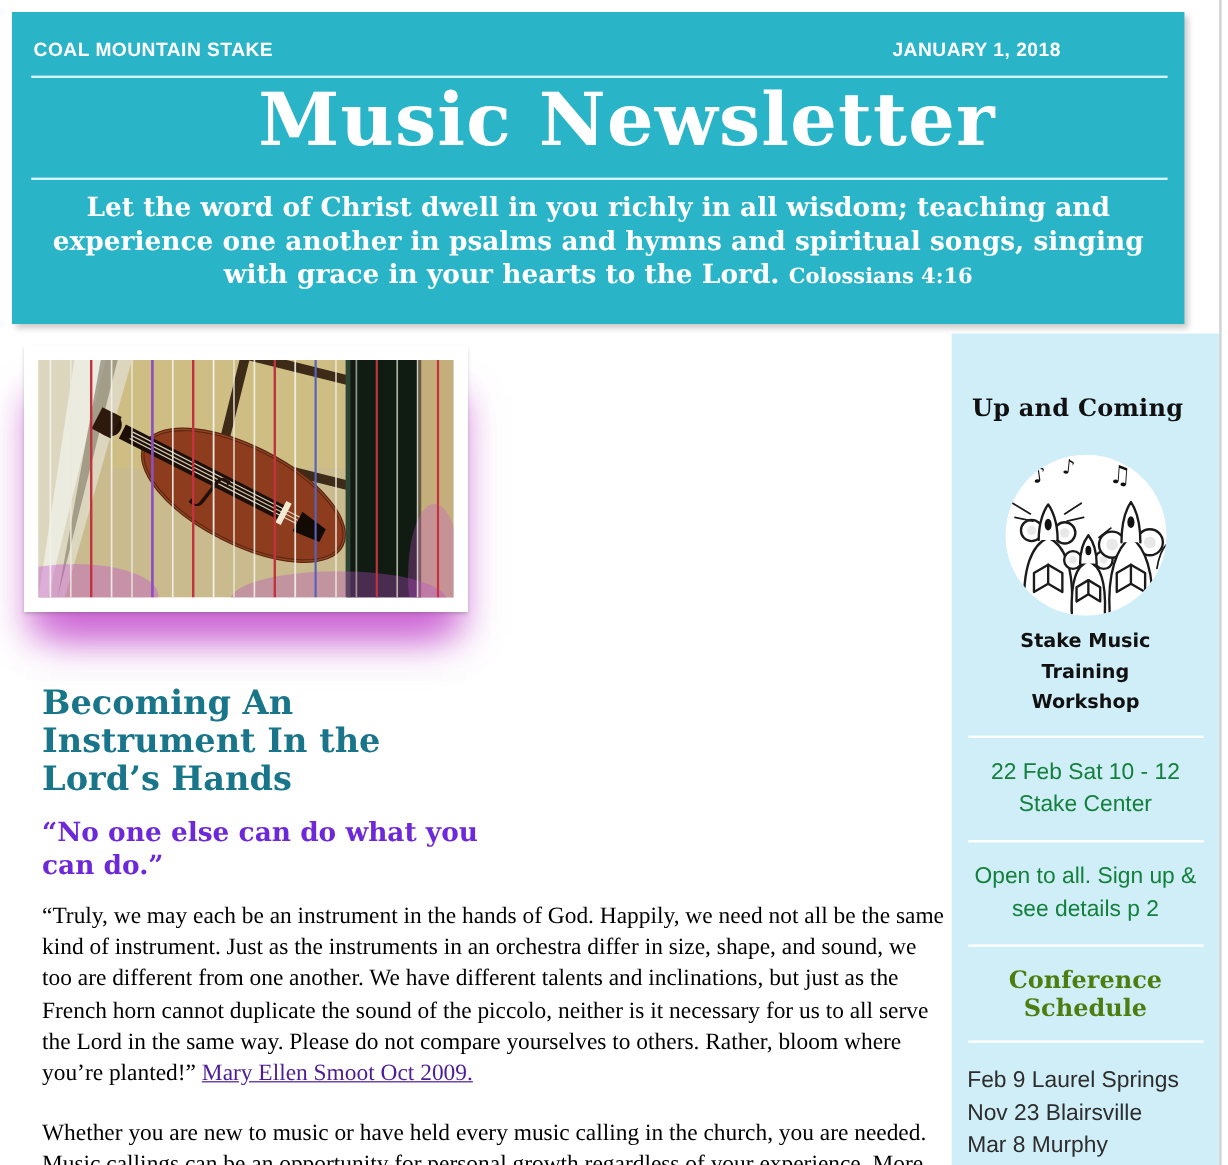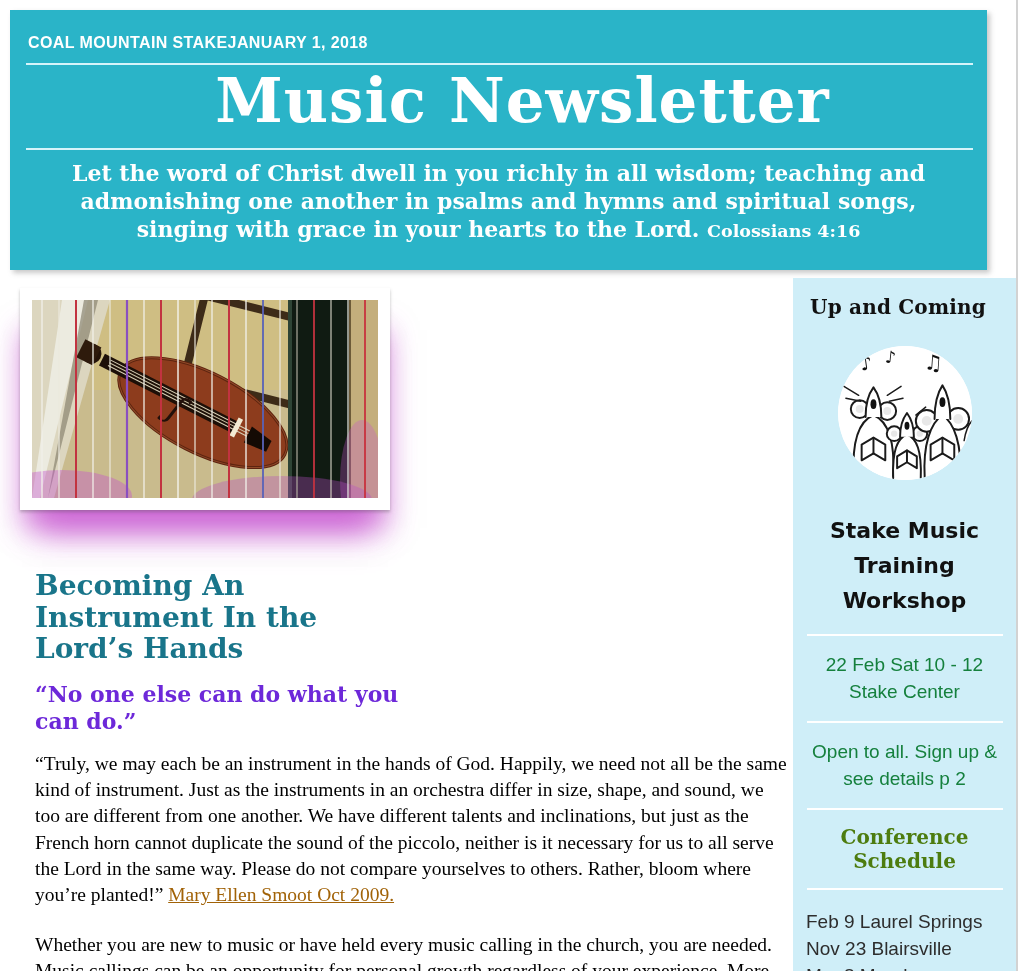--- a/index.html
+++ b/index.html
@@ -15,21 +15,21 @@
     background:#d2d2d2;
   }
 
   
   .masthead {
     position:absolute; left:10px; top:10px; width:977px; height:260px;
     background:#2ab4c8; color:#ffffff;
     box-shadow:3px 3px 5px rgba(110,110,110,.38);
   }
   .mast-row {
-    display:flex; align-items:flex-end;
+    display:flex; justify-content:space-between; align-items:flex-end;
     padding:24px 103px 0 18px;
     font-family:"Liberation Sans", sans-serif;
     font-weight:bold; font-size:16px; letter-spacing:.4px;
   }
   .mast-rule {
     height:2px; background:#e8fbff; opacity:.9;
     margin:11px 14px 0 16px;
   }
   .mast-title {
     text-align:center;
@@ -70,51 +70,52 @@
     font-family:"DejaVu Serif", serif; font-weight:bold;
     font-size:22px; line-height:1.25; color:#6d28d9;
     max-width:366px; margin-top:16px;
   }
   .body-par {
     font-family:"Liberation Serif", serif;
     font-size:19.5px; line-height:1.345;
     margin-top:15px;
   }
   .body-par + .body-par { margin-top:24px; }
-  .citation { text-decoration:underline; color:#a16207; cursor:pointer; }
+  .citation { text-decoration:underline; color:#4c1d95; cursor:pointer; }
 
   
   .sidebar {
     position:absolute; left:793px; top:278px; width:223px; height:693px;
     background:#cfeef8; color:#111;
     text-align:center;
   }
   .sidebar-heading {
     text-align:left; padding:17px 0 0 17px;
     font-family:"DejaVu Serif", serif; font-weight:bold; font-size:20px;
     letter-spacing:.2px;
+    margin-top:33px;
   }
   .mice-circle {
     position:relative;
     width:134px; height:134px; margin:27px auto 0 auto;
     background:#ffffff; border-radius:50%;
     overflow:hidden;
   }
   .mice-circle svg { position:absolute; left:0; top:0; }
   .note-glyph {
     position:absolute; font-family:"DejaVu Sans", sans-serif; color:#111;
     font-weight:bold;
   }
   .note-1 { left:22px; top:6px;  font-size:19px; transform:rotate(-8deg); }
   .note-2 { left:47px; top:1px;  font-size:17px; transform:rotate(6deg); }
   .note-3 { left:86px; top:5px;  font-size:21px; transform:rotate(4deg); }
   .workshop-title {
     font-family:"DejaVu Sans", sans-serif; font-weight:bold;
-    font-size:22px; line-height:1.6;
-    margin-top:33px; padding:0 28px;
+    font-size:16px; line-height:1.6;
+    margin-top:8px; padding:0 28px;
   }
   .sb-divider {
     height:2px; width:196px; margin:15px auto;
     background:#ffffff;
   }
   .sb-text {
     font-family:"Liberation Sans", sans-serif;
     font-size:19px; line-height:1.45; color:#15803d;
     padding:0 6px;
   }
@@ -136,21 +137,21 @@
 
 <header class="masthead">
   <div class="mast-row">
     <span>COAL MOUNTAIN STAKE</span>
     <span>JANUARY 1, 2018</span>
   </div>
   <div class="mast-rule"></div>
   <h1 class="mast-title">Music Newsletter</h1>
   <div class="mast-rule"></div>
   <p class="mast-scripture">
-    <span>Let the word of Christ dwell in you richly in all wisdom; teaching and admonishing one another in psalms and hymns and spiritual songs, singing with grace in your hearts to the Lord.</span>
+    <span>Let the word of Christ dwell in you richly in all wisdom; teaching and experience one another in psalms and hymns and spiritual songs, singing with grace in your hearts to the Lord.</span>
     <span class="ref">Colossians 4:16</span>
   </p>
 </header>
 
 <main class="main">
 
   <div class="photo-frame">
     <svg width="346" height="198" viewBox="0 0 346 198">
 
       <rect x="0" y="0" width="346" height="198" fill="#c9bb8d"></rect>

